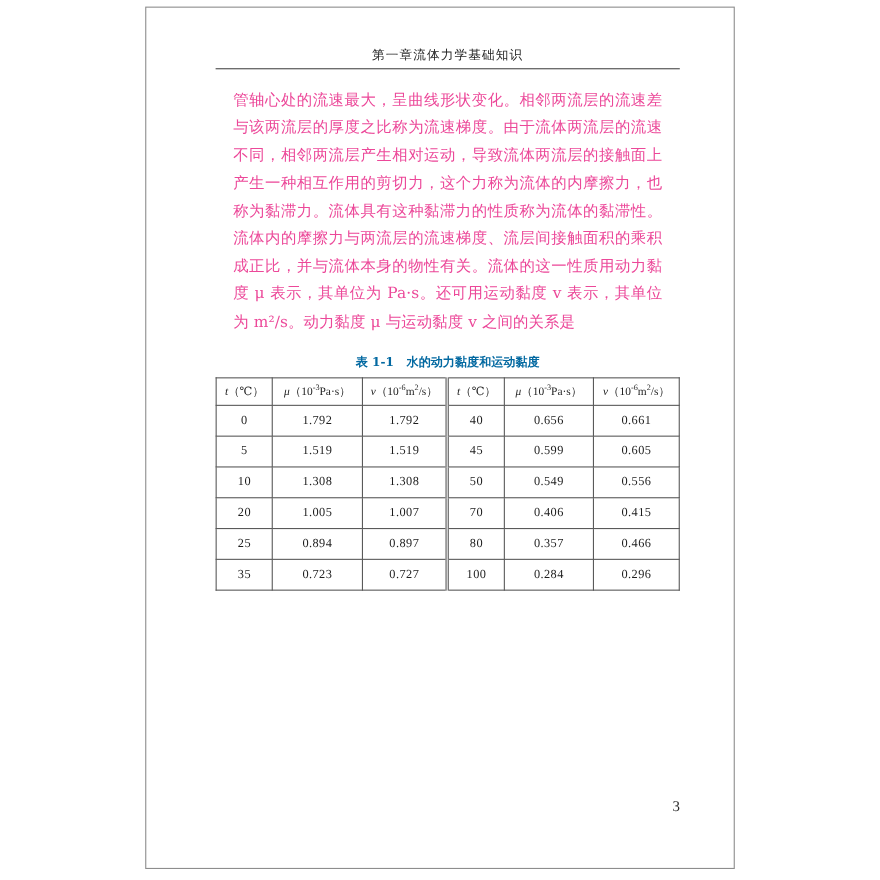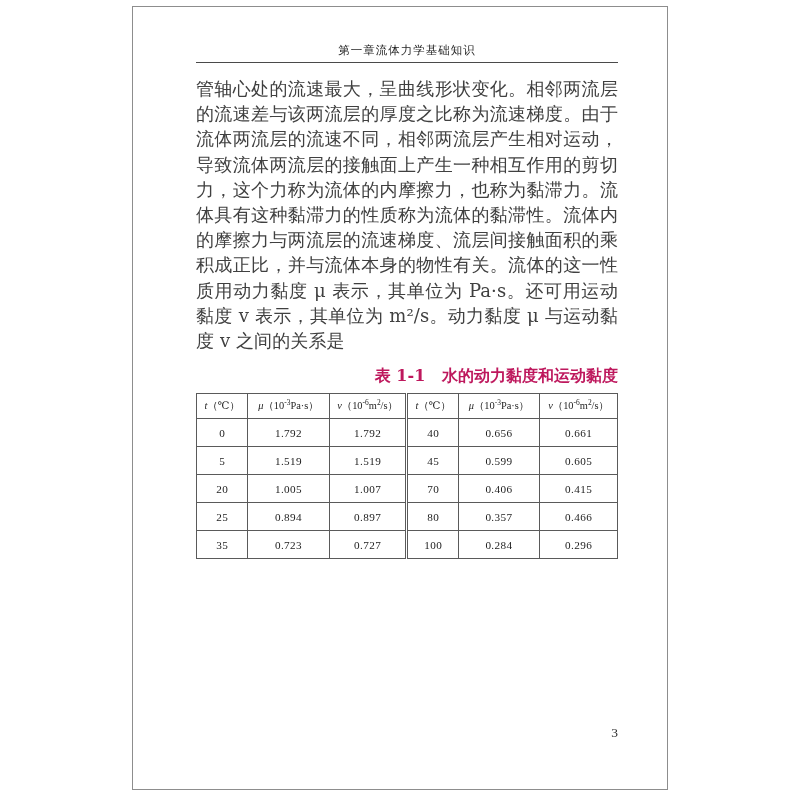--- a/index.html
+++ b/index.html
@@ -39,27 +39,27 @@
     padding-bottom: 4px;
     font-family: "DejaVu Serif", "Liberation Serif", serif;
   }
   .runhead .chap { }
   .headrule {
     border-bottom: 1.3px solid #4a4a4a;
     margin-bottom: 13px;
   }
   
   .para {
-    font-size: 18px;
+    font-size: 14px;
     line-height: 25.2px;
     text-align: justify;
     text-justify: inter-character;
     letter-spacing: 0.1px;
-    color: #404040;
-    margin: 0;
+    color: #ec4899;
+    margin: 16px;
     font-family: "DejaVu Serif", "Liberation Serif", serif;
   }
   .para.indent { text-indent: 2em; }
   
   .formula-row {
     position: relative;
     height: 25px;
     line-height: 25px;
     font-size: 15px;
     margin: 1px 0 2px 0;
@@ -73,24 +73,24 @@
   }
   .formula-num {
     position: absolute;
     right: 0;
     font-style: normal;
     font-family: "Liberation Serif", serif;
     font-size: 15px;
   }
   
   .table-caption {
-    text-align: right;
-    font-size: 16px;
+    text-align: center;
+    font-size: 11px;
     margin: 13px 0 6px 0;
-    color: #be185d;
+    color: #0369a1;
     font-family: "DejaVu Serif", "Liberation Serif", serif;
     font-weight: 600;
   }
   table.data {
     border-collapse: collapse;
     width: 100%;
     font-family: "Liberation Serif", "DejaVu Serif", serif;
     font-size: 10.6px;
     color: #1d1d1d;
   }
@@ -166,20 +166,28 @@
           </tr>
           <tr>
             <td>5</td>
             <td>1.519</td>
             <td>1.519</td>
             <td class="sep">45</td>
             <td>0.599</td>
             <td>0.605</td>
           </tr>
           <tr>
+            <td>10</td>
+            <td>1.308</td>
+            <td>1.308</td>
+            <td class="sep">50</td>
+            <td>0.549</td>
+            <td>0.556</td>
+          </tr>
+          <tr>
             <td>20</td>
             <td>1.005</td>
             <td>1.007</td>
             <td class="sep">70</td>
             <td>0.406</td>
             <td>0.415</td>
           </tr>
           <tr>
             <td>25</td>
             <td>0.894</td>

